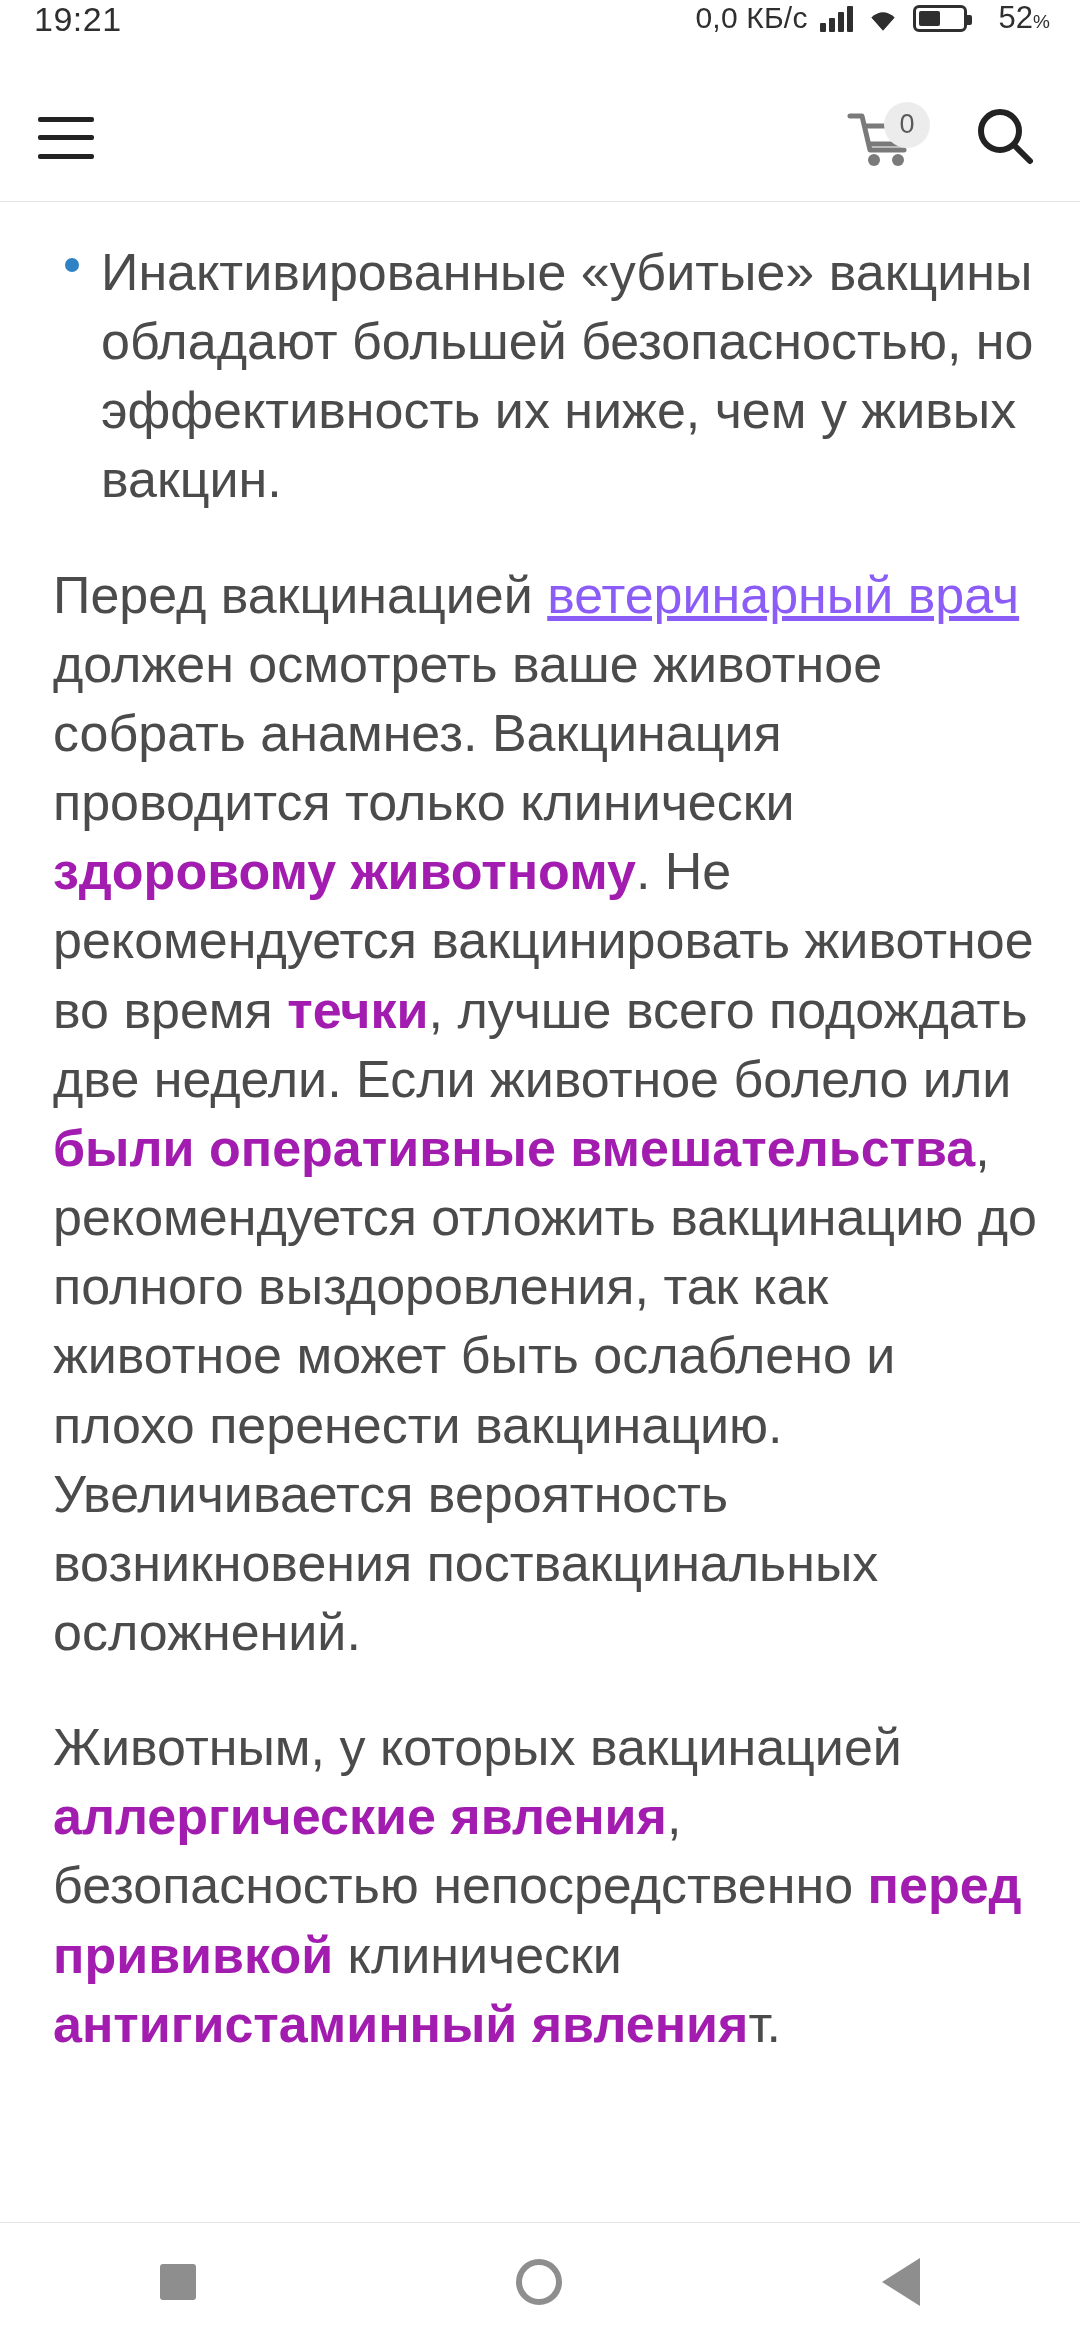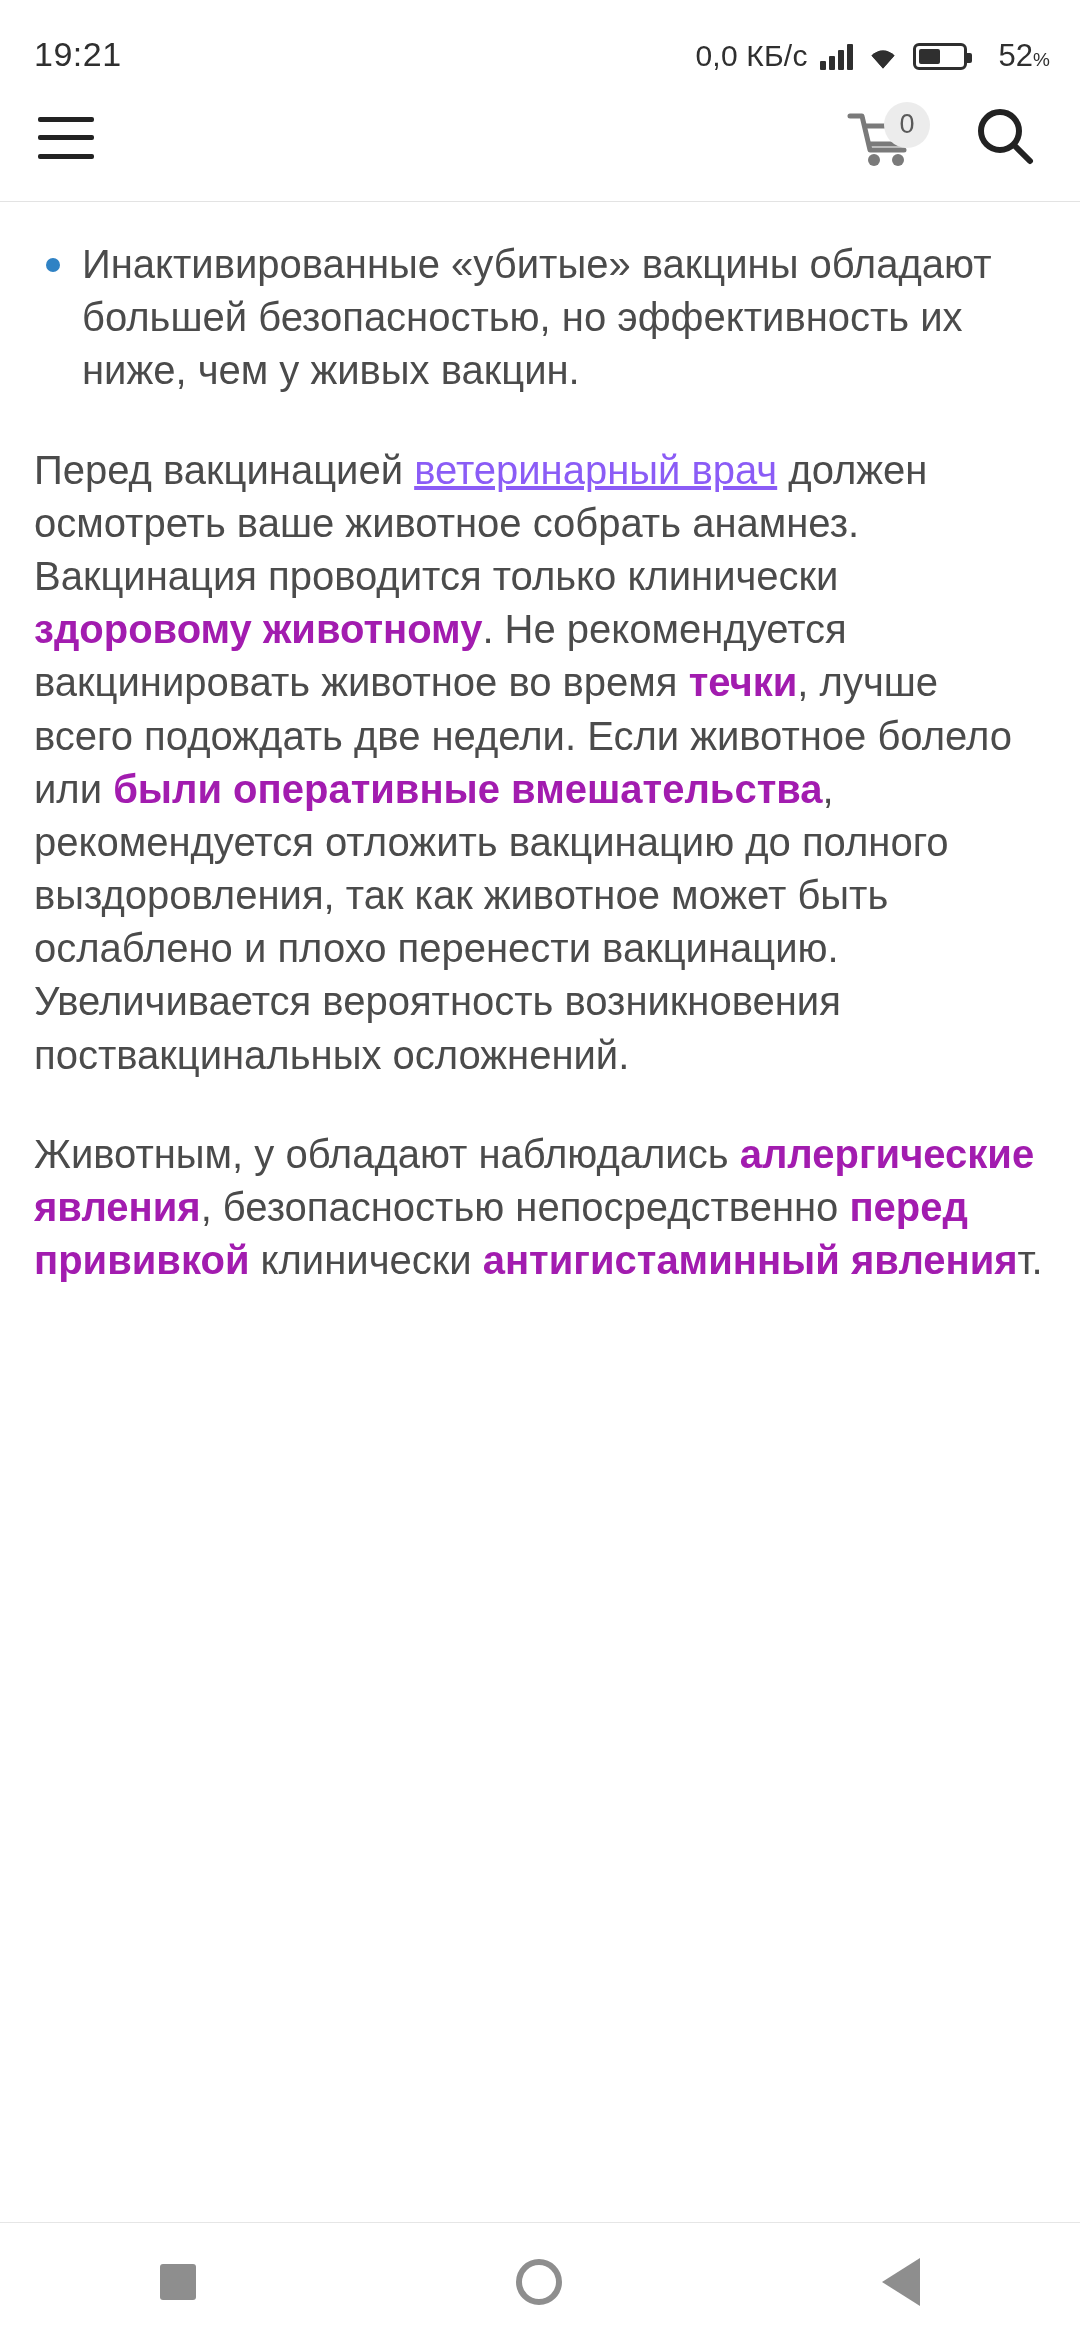--- a/index.html
+++ b/index.html
@@ -9,21 +9,21 @@
     background: #ffffff;
     font-family: "Liberation Sans", sans-serif;
     overflow: hidden;
   }
   body { position: relative; }
 
   
   .status-bar {
     height: 74px;
     display: flex;
-    align-items: flex-end;
+    align-items: flex-start;
     justify-content: space-between;
     padding: 0 30px 0 34px;
     background: #ffffff;
     color: #2b2b2b;
   }
   .status-time {
     font-size: 34px;
     letter-spacing: 0.5px;
     color: #2f2f2f;
   }
@@ -124,22 +124,23 @@
     font-size: 27px;
     display: flex;
     align-items: center;
     justify-content: center;
   }
 
   
   .content {
     padding: 36px 34px 0 34px;
     color: #4b4b4b;
-    font-size: 40px;
+    font-size: 52px;
     line-height: 1.33;
+    margin-left: 19px;
   }
   .bullet-list { list-style: none; margin-bottom: 46px; }
   .bullet-list li {
     position: relative;
     padding-left: 48px;
     color: #4b4b4b;
   }
   .bullet-list li::before {
     content: "";
     position: absolute;
@@ -238,21 +239,21 @@
 
   <ul class="bullet-list">
     <li>Инактивированные «убитые» вакцины обладают большей безопасностью, но эффективность их ниже, чем у живых вакцин.</li>
   </ul>
 
   <p class="para">
     <span>Перед вакцинацией </span><a class="link" href="#">ветеринарный врач</a><span> должен осмотреть ваше животное собрать анамнез. Вакцинация проводится только клинически </span><b>здоровому животному</b><span>. Не рекомендуется вакцинировать животное во время </span><b>течки</b><span>, лучше всего подождать две недели. Если животное болело или </span><b>были оперативные вмешательства</b><span>, рекомендуется отложить вакцинацию до полного выздоровления, так как животное может быть ослаблено и плохо перенести вакцинацию. Увеличивается вероятность возникновения поствакцинальных осложнений.</span>
   </p>
 
   <p class="para">
-    <span>Животным, у обладают наблюдались </span><b>аллергические явления</b><span>, безопасностью непосредственно </span><b>перед прививкой</b><span> клинически </span><b>антигистаминный явления</b><span>т.</span>
+    <span>Животным, у которых вакцинацией </span><b>аллергические явления</b><span>, безопасностью непосредственно </span><b>перед прививкой</b><span> клинически </span><b>антигистаминный явления</b><span>т.</span>
   </p>
 
 </div>
 
 <div class="nav-bar">
   <div class="nav-square"></div>
   <div class="nav-circle"></div>
   <div class="nav-triangle"></div>
 </div>
 

